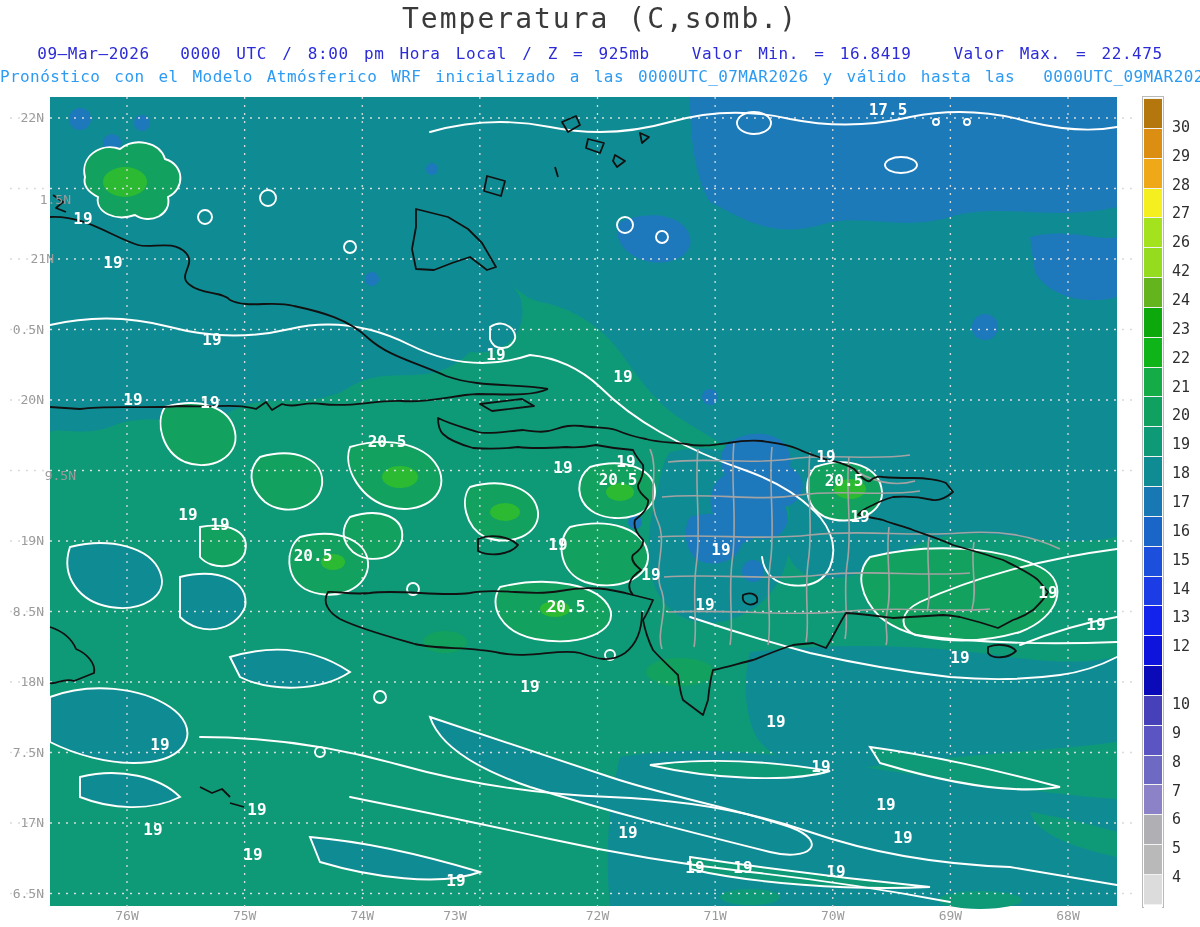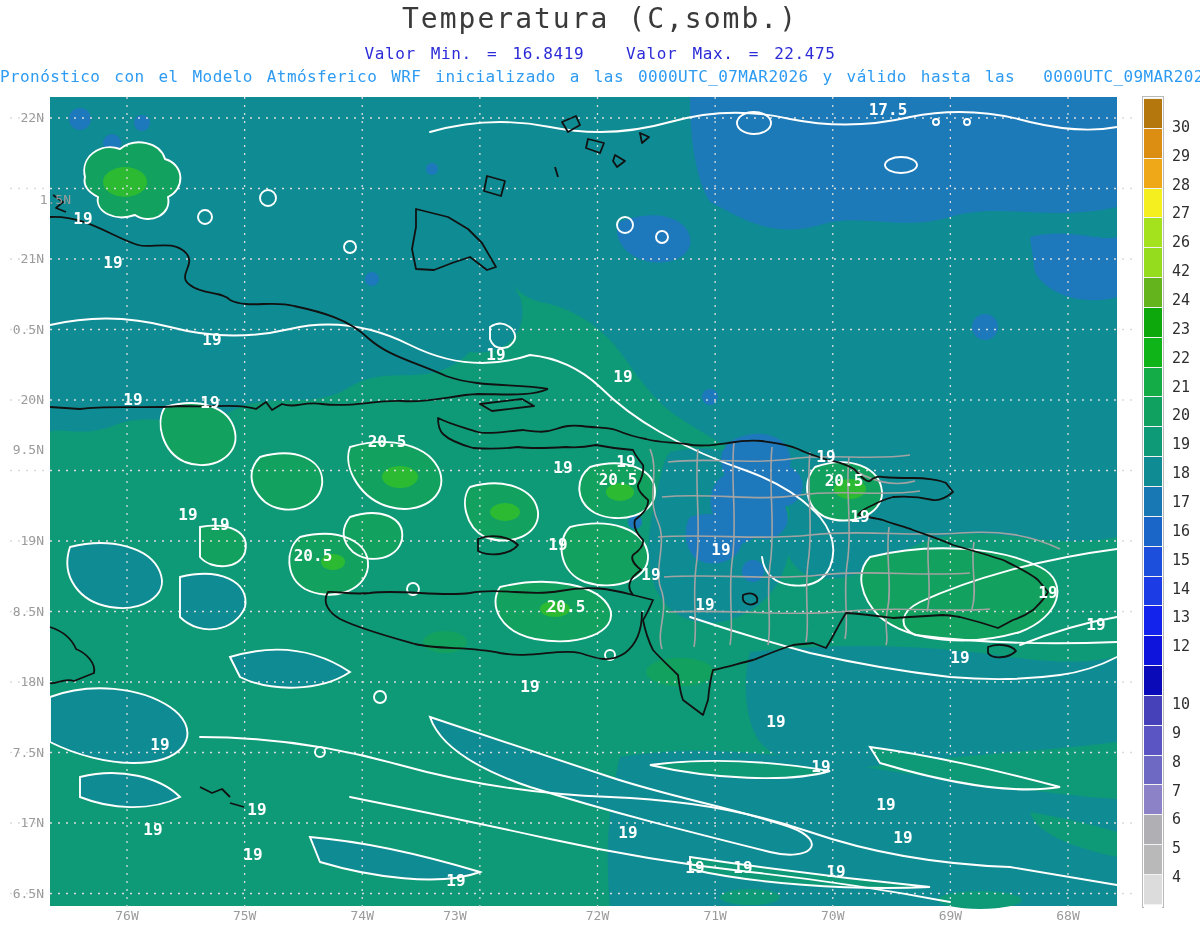--- a/index.html
+++ b/index.html
@@ -33,20 +33,21 @@
   .contour-label{font:bold 16px "DejaVu Sans Mono",monospace;fill:#ffffff;}
 </style>
 </head>
 <body>
 
 <div id="stage">
 
   <div id="title">Temperatura (C,somb.)</div>
 
   <div id="subtitle1">
+    <span>09–Mar–2026  0000 UTC / 8:00 pm Hora Local / Z = 925mb</span>
     <span>Valor Min. = 16.8419</span>
     <span>Valor Max. = 22.475</span>
   </div>
 
   <div id="subtitle2">Pronóstico con el Modelo Atmósferico WRF inicializado a las 0000UTC_07MAR2026 y válido hasta las  0000UTC_09MAR2026</div>
 
   <div id="map-wrap">
     <svg id="map-svg" width="1067" height="809" viewBox="0 0 1067 809" xmlns="http://www.w3.org/2000/svg">
 
       <g id="shading">
@@ -277,24 +278,24 @@
           <text x="568" y="388" text-anchor="middle" class="contour-label">20.5</text>
           <text x="794" y="389" text-anchor="middle" class="contour-label">20.5</text>
           <text x="516" y="515" text-anchor="middle" class="contour-label">20.5</text>
         </g>
     </svg>
   </div>
 
   <div id="lat-axis">
       <div class="lat-label" style="top: 110px;">22N</div>
       <div class="lat-label" style="top: 192px; padding-left: 27px;">1.5N</div>
-      <div class="lat-label" style="top: 251px;">21N</div>
+      <div class="lat-label" style="top: 251px; padding-left: 10px;">21N</div>
       <div class="lat-label" style="top: 321.5px;">0.5N</div>
       <div class="lat-label" style="top: 392px;">20N</div>
-      <div class="lat-label" style="top: 442px;">9.5N</div>
+      <div class="lat-label" style="top: 468px; margin-left: 32px;">9.5N</div>
       <div class="lat-label" style="top: 533px;">19N</div>
       <div class="lat-label" style="top: 603.5px;">8.5N</div>
       <div class="lat-label" style="top: 674px;">18N</div>
       <div class="lat-label" style="top: 744.5px;">7.5N</div>
       <div class="lat-label" style="top: 815px;">17N</div>
       <div class="lat-label" style="top: 885.5px;">6.5N</div>
     </div>
   <div id="lon-axis">
       <div class="lon-label" style="left: 105px;">76W</div>
       <div class="lon-label" style="left: 222.625px;">75W</div>

